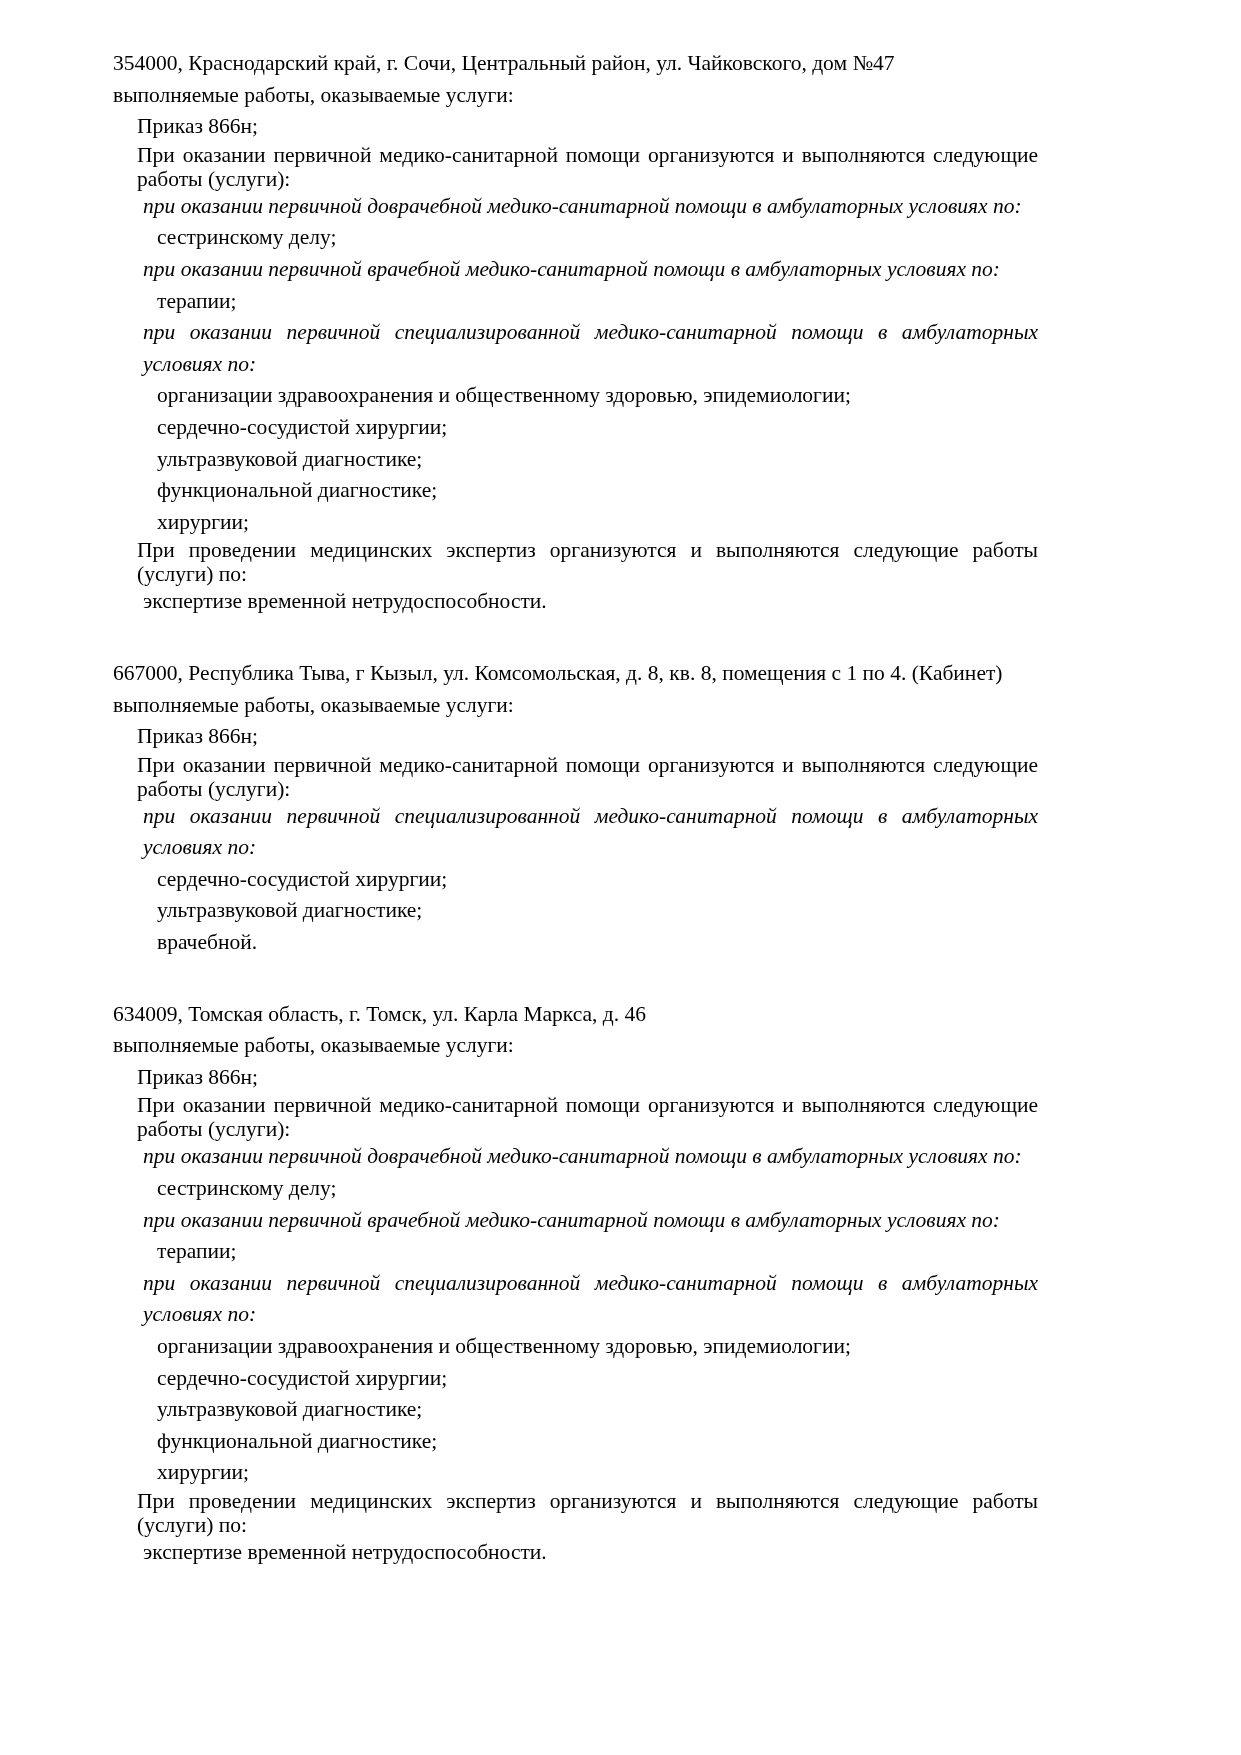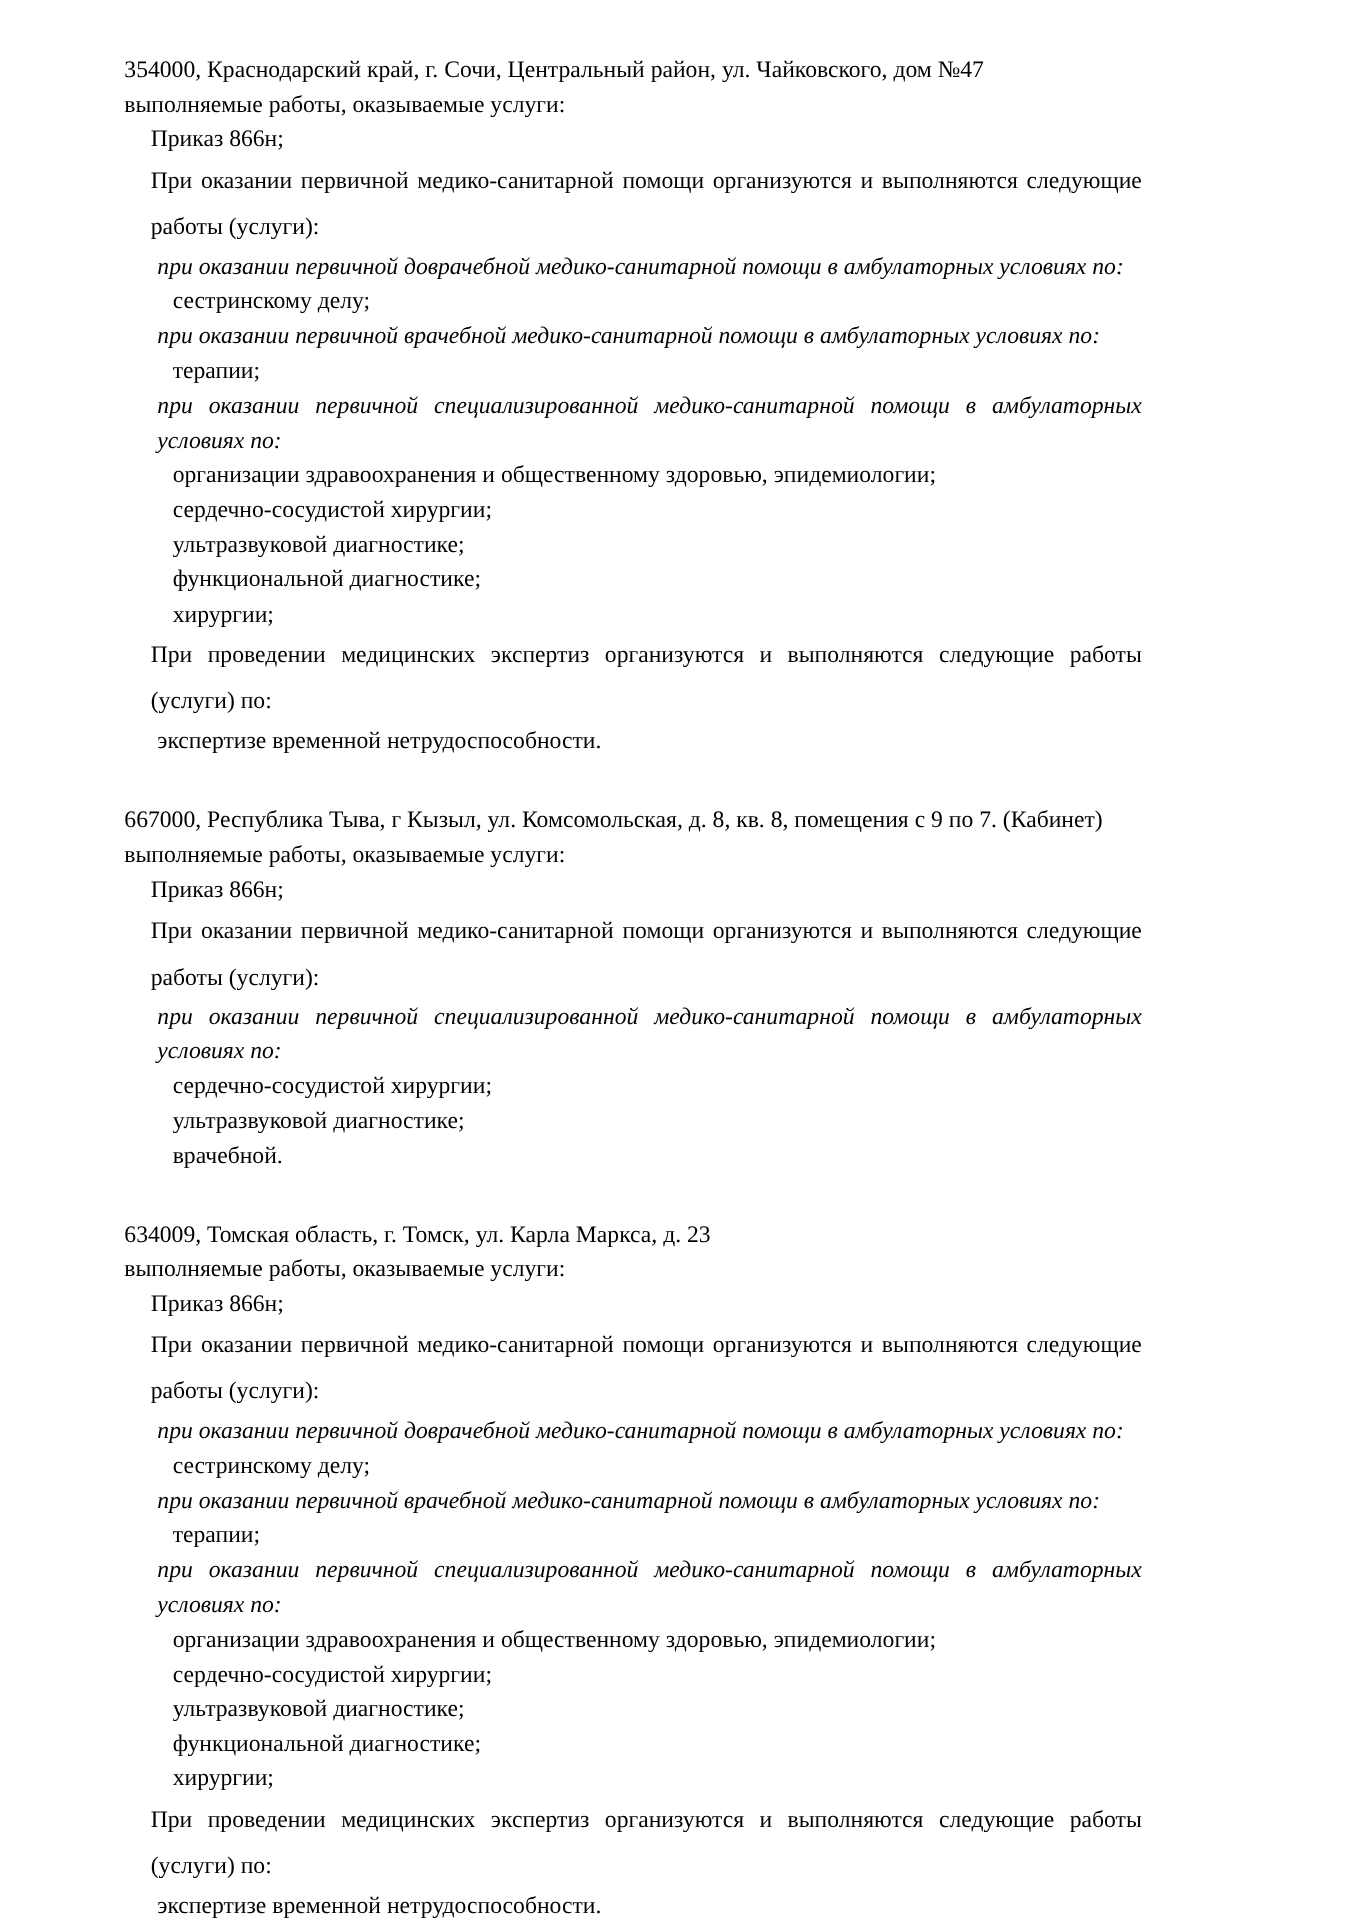--- a/index.html
+++ b/index.html
@@ -43,21 +43,21 @@
   
   .l0 { padding-left: 0; }
   
   .l1 { padding-left: 24px; }
   
   .l2 { padding-left: 30px; }
   
   .l3 { padding-left: 44px; }
   .para-just {
     font-size: 21.5px;
-    line-height: 42px;
+    line-height: 24px;
     margin: 0;
     padding-left: 24px;
     text-align: justify;
     text-align-last: left;
   }
   .para-just2 {
     font-size: 21.5px;
     line-height: 31.6px;
     margin: 0;
     padding-left: 30px;
@@ -85,32 +85,32 @@
       <p class="line l3">организации здравоохранения и общественному здоровью, эпидемиологии;</p>
       <p class="line l3">сердечно-сосудистой хирургии;</p>
       <p class="line l3">ультразвуковой диагностике;</p>
       <p class="line l3">функциональной диагностике;</p>
       <p class="line l3">хирургии;</p>
       <p class="para-just">При проведении медицинских экспертиз организуются и выполняются следующие работы (услуги) по:</p>
       <p class="line l2">экспертизе временной нетрудоспособности.</p>
     </section>
 
     <section class="block">
-      <p class="line l0">667000, Республика Тыва, г Кызыл, ул. Комсомольская, д. 8, кв. 8, помещения с 9 по 7. (Кабинет)</p>
+      <p class="line l0">667000, Республика Тыва, г Кызыл, ул. Комсомольская, д. 8, кв. 8, помещения с 1 по 4. (Кабинет)</p>
       <p class="line l0">выполняемые работы, оказываемые услуги:</p>
       <p class="line l1">Приказ 866н;</p>
       <p class="para-just">При оказании первичной медико-санитарной помощи организуются и выполняются следующие работы (услуги):</p>
       <p class="para-just2">при оказании первичной специализированной медико-санитарной помощи в амбулаторных условиях по:</p>
       <p class="line l3">сердечно-сосудистой хирургии;</p>
       <p class="line l3">ультразвуковой диагностике;</p>
       <p class="line l3">врачебной.</p>
     </section>
 
     <section class="block">
-      <p class="line l0">634009, Томская область, г. Томск, ул. Карла Маркса, д. 23</p>
+      <p class="line l0">634009, Томская область, г. Томск, ул. Карла Маркса, д. 46</p>
       <p class="line l0">выполняемые работы, оказываемые услуги:</p>
       <p class="line l1">Приказ 866н;</p>
       <p class="para-just">При оказании первичной медико-санитарной помощи организуются и выполняются следующие работы (услуги):</p>
       <p class="para-just2">при оказании первичной доврачебной медико-санитарной помощи в амбулаторных условиях по:</p>
       <p class="line l3">сестринскому делу;</p>
       <p class="para-just2">при оказании первичной врачебной медико-санитарной помощи в амбулаторных условиях по:</p>
       <p class="line l3">терапии;</p>
       <p class="para-just2">при оказании первичной специализированной медико-санитарной помощи в амбулаторных условиях по:</p>
       <p class="line l3">организации здравоохранения и общественному здоровью, эпидемиологии;</p>
       <p class="line l3">сердечно-сосудистой хирургии;</p>

